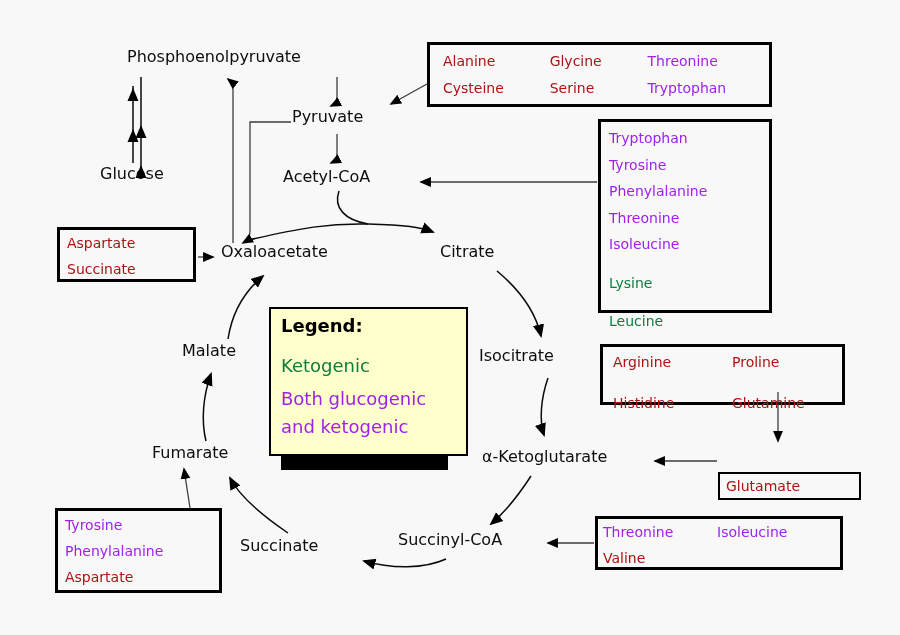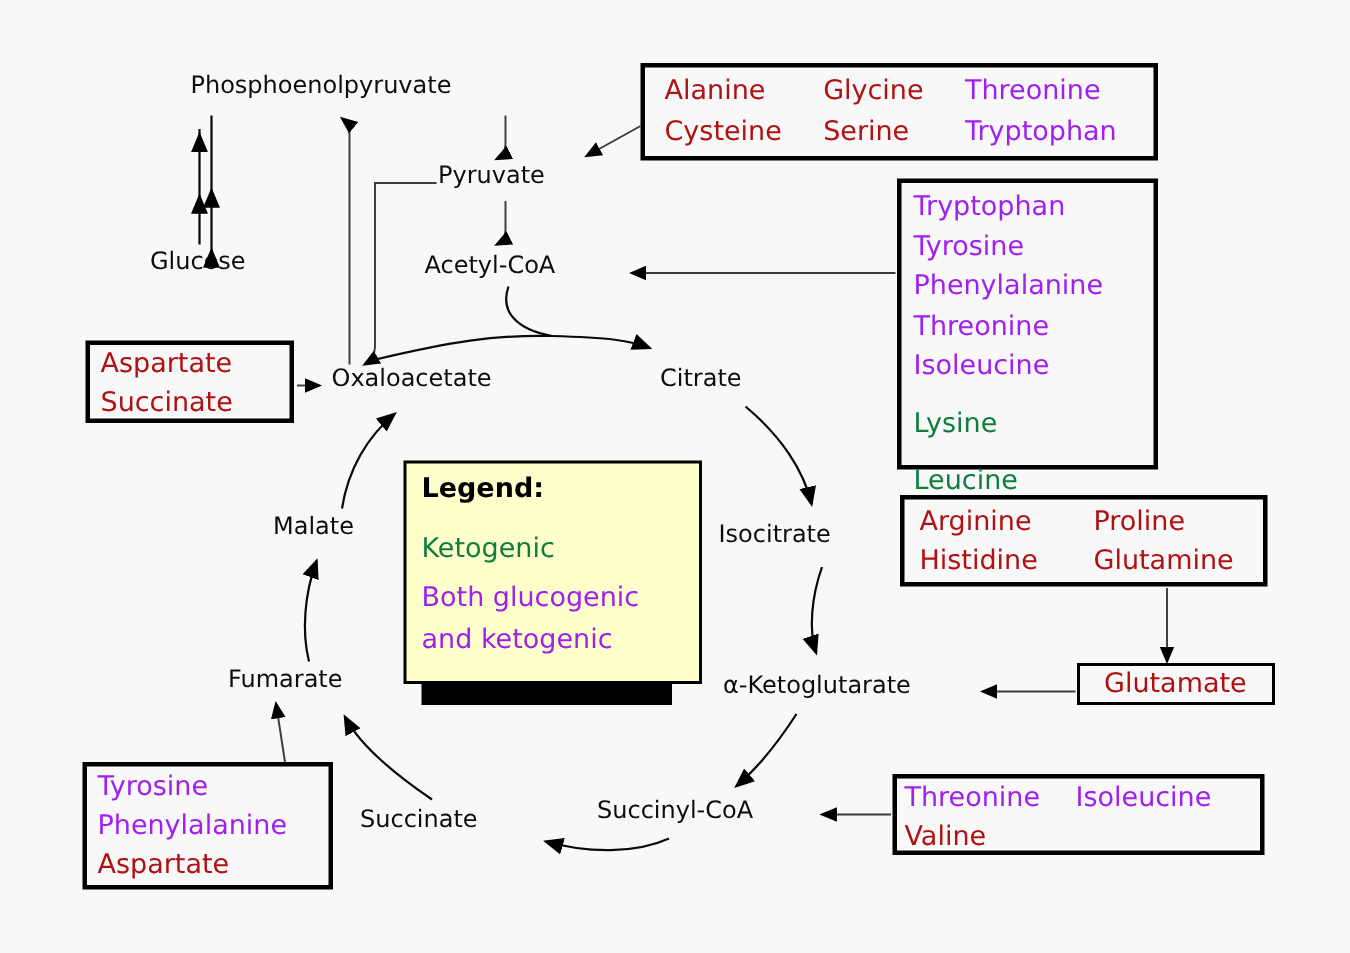--- a/index.html
+++ b/index.html
@@ -6,21 +6,21 @@
   body{
     background:var(--background,#f8f8f8);
     font-family:"DejaVu Sans","Liberation Sans",sans-serif;
     color:var(--text,#0d0d0d);
   }
   #canvas{position:relative;width:900px;height:635px;overflow:hidden;background:var(--background,#f8f8f8);}
   #arrows{position:absolute;left:0;top:0;z-index:5;pointer-events:none;}
   .ln{fill:none;stroke:#3d3d3d;stroke-width:1.3px;}
   .cv{fill:none;stroke:#0a0a0a;stroke-width:1.5px;}
   .met{position:absolute;font-size:16px;white-space:nowrap;color:var(--text,#0d0d0d);z-index:2;}
-  .box{position:absolute;border:3px solid #000;font-size:18px;line-height:26px;z-index:3;background:var(--background,#f8f8f8);}
+  .box{position:absolute;border:3px solid #000;font-size:14px;line-height:26px;z-index:3;background:var(--background,#f8f8f8);}
   .box .pad{padding:2px 9px;}
   .grid3{display:grid;grid-template-columns:auto auto auto;column-gap:12px;padding:3px 9px 3px 13px;}
   .grid2a{display:grid;grid-template-columns:104px auto;column-gap:12px;padding:2px 10px;}
   .grid2b{display:grid;grid-template-columns:112px auto;column-gap:2px;padding:0 5px;}
   .aa{white-space:nowrap;}
   [data-type="glucogenic"]{color:var(--glucogenic,#b01112);}
   [data-type="ketogenic"]{color:var(--ketogenic,#0e7d3e);margin-top:12px;}
   [data-type="both"]{color:var(--both,#a020f0);}
   #legend{position:absolute;left:269px;top:307px;width:199px;height:149px;background:var(--legend_bg,#ffffcc);
           border:2px solid #000;font-size:18px;line-height:28px;padding:3px 0 0 10px;z-index:4;box-sizing:border-box;}
@@ -60,28 +60,28 @@
       <div class="aa" data-type="both">Tryptophan</div>
       <div class="aa" data-type="both">Tyrosine</div>
       <div class="aa" data-type="both">Phenylalanine</div>
       <div class="aa" data-type="both">Threonine</div>
       <div class="aa" data-type="both">Isoleucine</div>
       <div class="aa" data-type="ketogenic">Lysine</div>
       <div class="aa" data-type="ketogenic">Leucine</div>
     </div>
   </div>
 
-  <div class="box grid2a" style="left:600px;top:330px;width:245px;height:61px;box-sizing:border-box;">
+  <div class="box grid2a" style="left:600px;top:344px;width:245px;height:61px;box-sizing:border-box;gap:15px;">
     <span class="aa" data-type="glucogenic">Arginine</span>
     <span class="aa" data-type="glucogenic">Proline</span>
     <span class="aa" data-type="glucogenic">Histidine</span>
     <span class="aa" data-type="glucogenic">Glutamine</span>
   </div>
 
-  <div class="box" style="left:718px;top:442px;width:132px;height:28px;box-sizing:border-box;border-width:2px;line-height:24px;padding-left:10px;">
+  <div class="box" style="left:718px;top:472px;width:143px;height:28px;box-sizing:border-box;border-width:2px;line-height:24px;">
     <div style="padding:0 6px;">
       <span class="aa" data-type="glucogenic">Glutamate</span>
     </div>
   </div>
 
   <div class="box grid2b" style="left:595px;top:516px;width:248px;height:54px;box-sizing:border-box;">
     <span class="aa" data-type="both">Threonine</span>
     <span class="aa" data-type="both">Isoleucine</span>
     <span class="aa" data-type="glucogenic">Valine</span>
   </div>

